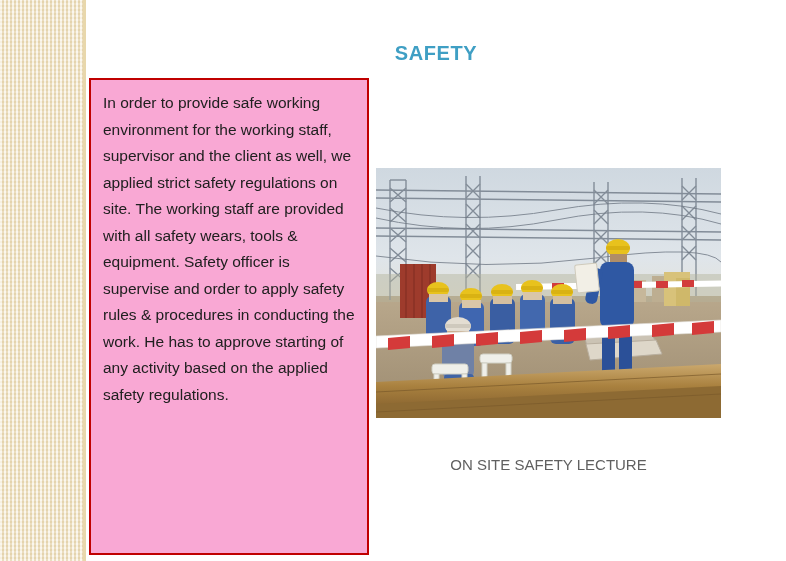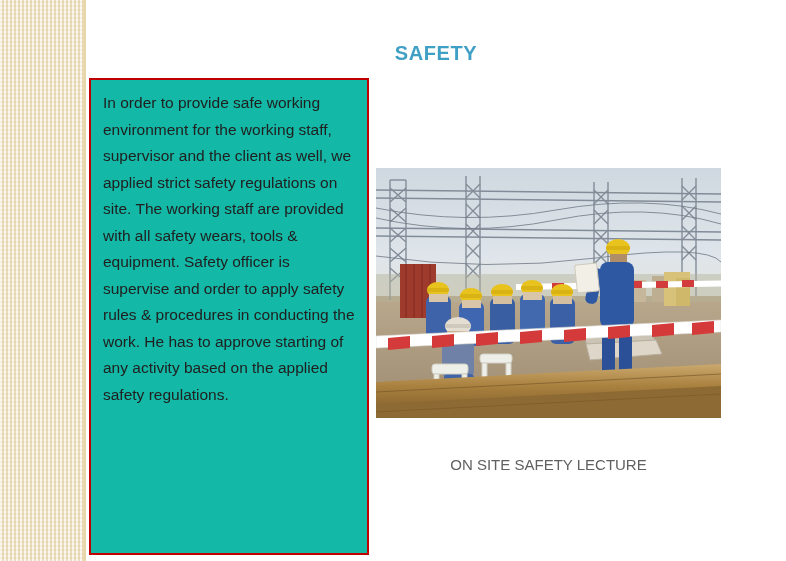--- a/index.html
+++ b/index.html
@@ -60,21 +60,21 @@
   }
 
   
   .text-box {
     position: absolute;
     left: 89px;
     top: 78px;
     width: 280px;
     height: 477px;
     border: 2px solid #c00000;
-    background: #14b8a6;
+    background: #f9a8d4;
     box-sizing: border-box;
     padding: 10px 12px 8px 12px;
     overflow: hidden;
   }
   .text-box p {
     margin: 0;
     color: #202020;
     font-size: 15.5px;
     line-height: 26.5px;
     font-family: "Liberation Sans", sans-serif;

